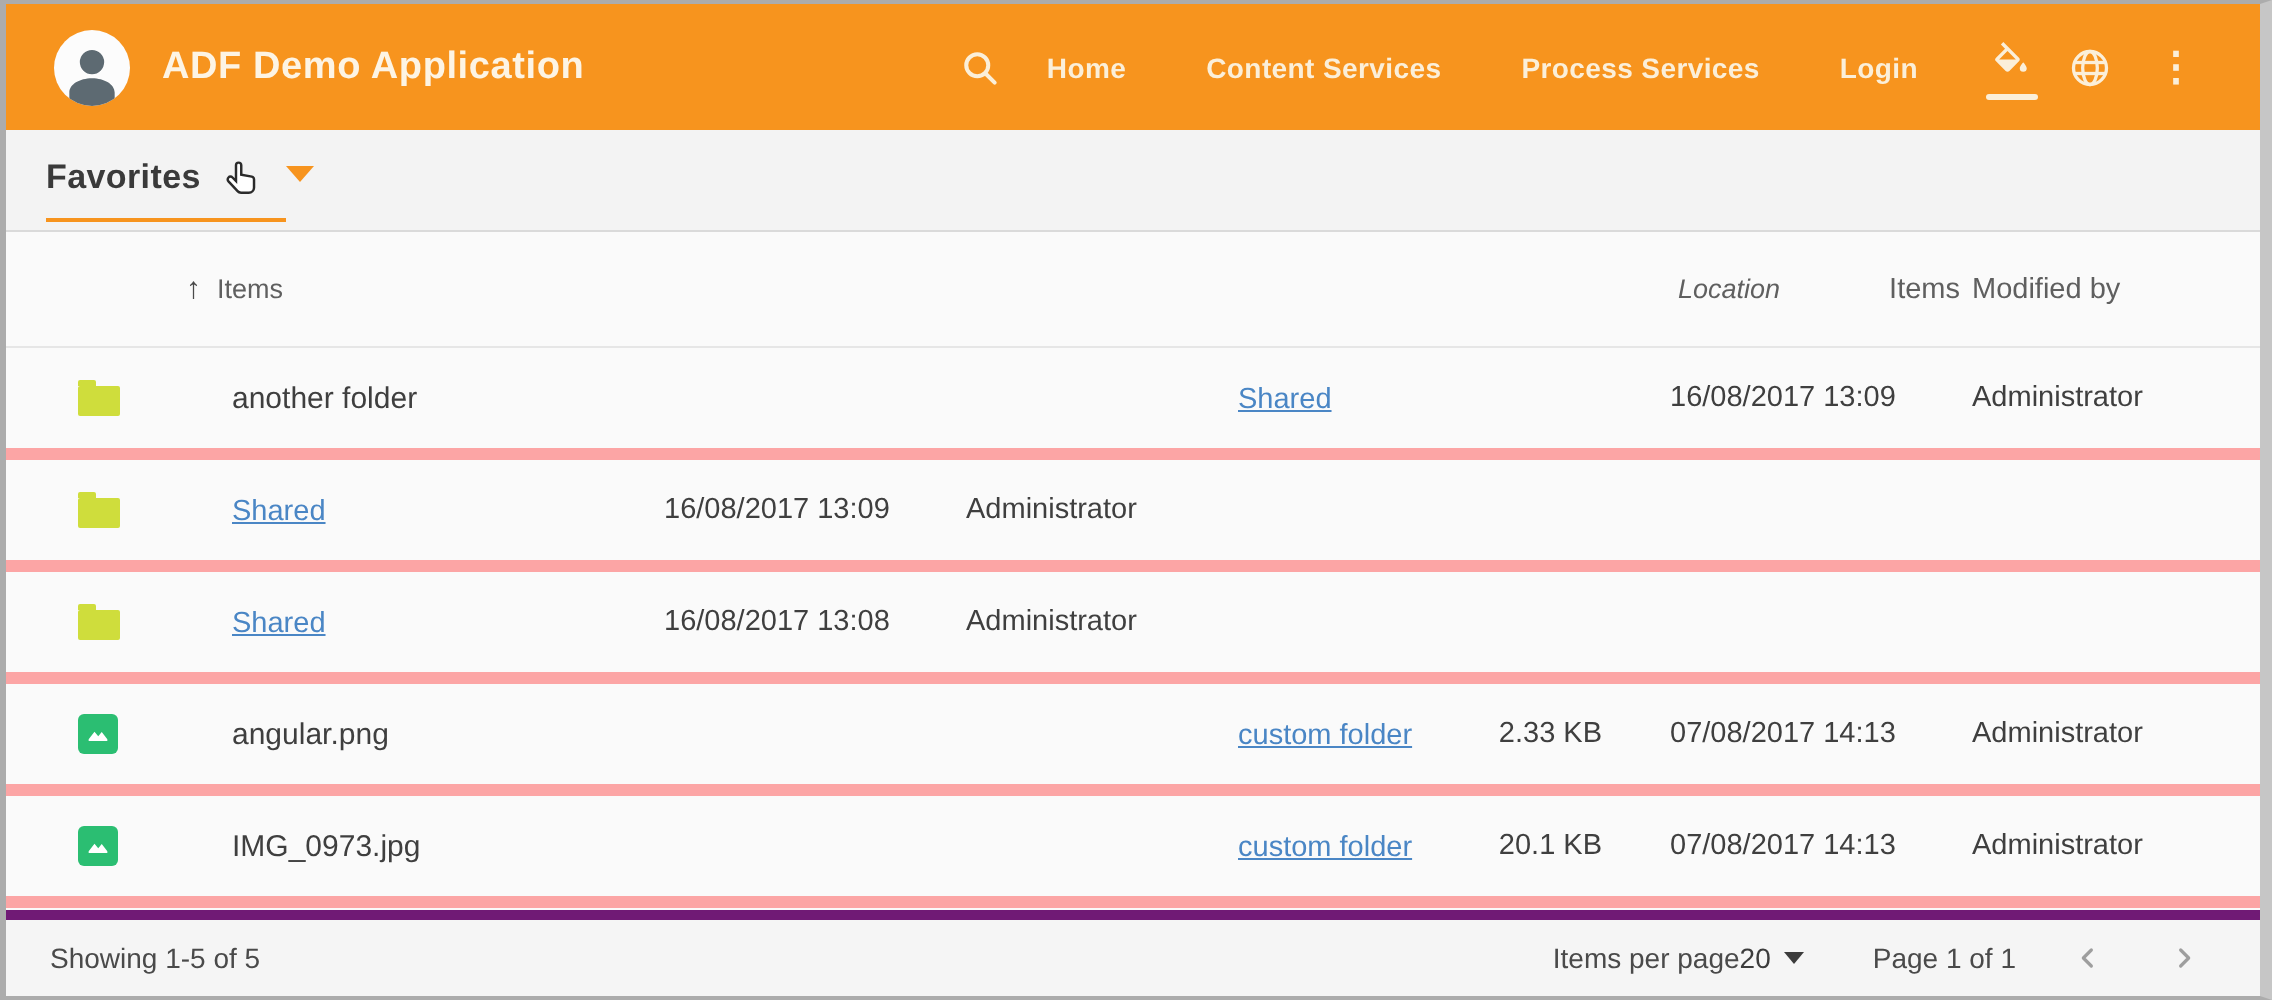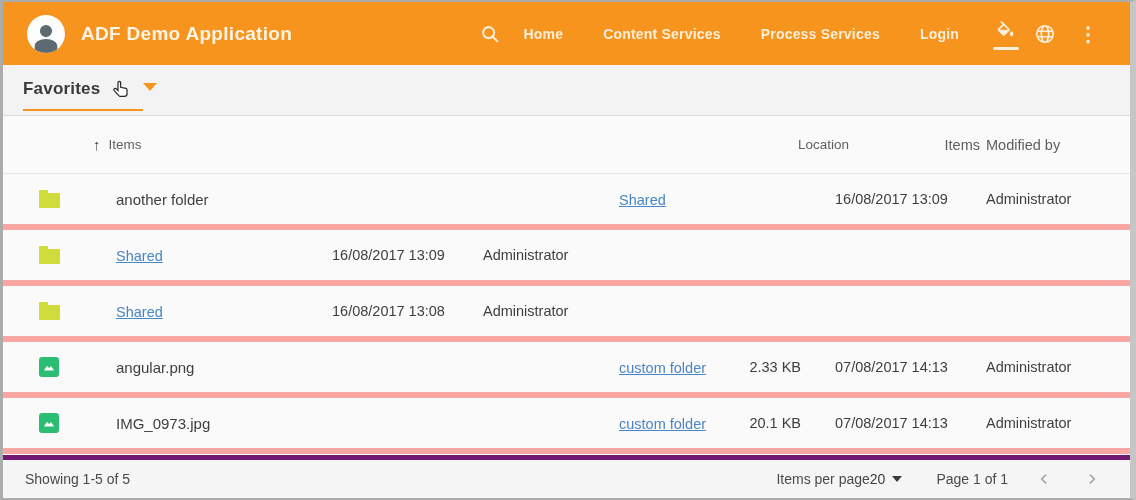--- a/index.html
+++ b/index.html
@@ -49,21 +49,21 @@
   
   .table { flex:1; background:#FAFAFA; border-top:1px solid #DADADA; display:flex; flex-direction:column; }
   .trow { display:flex; align-items:center; padding:0 24px 0 36px; }
   .thead { height:58px; border-bottom:1px solid #E6E6E6; color:#5F5F5F; font-size:13.5px; }
   .thead .hcell { cursor:pointer; }
   .row { height:56px; border-bottom:6px solid #fca5a5; color:#3F3F3F; font-size:15px; }
   .col-icon { width:77px; }
   .thead .col-icon { width:54px; }
   .col-name { flex:1; display:flex; align-items:center; gap:8px; }
   .col-location { width:100px; }
-  .thead .col-location { padding-right:8px; }
+  .thead .col-location { text-align:right; padding-right:8px;font-style:italic; }
   .col-size { width:88px; text-align:right; padding-right:6px; font-size:14.5px; }
   .col-modified { width:151px; margin-left:28px; font-size:14.5px; }
   .col-modifiedby { flex:1; max-width:120px; font-size:14.5px; }
   .sort-arrow { font-size:15px; color:#4a4a4a; }
   .link { color:#4A86C5; text-decoration:underline; font-size:14.5px; cursor:pointer; }
   .icon-folder, .icon-image { display:none; }
   .type-folder .icon-folder {
     display:block; width:21px; height:15px; background:#CFDD3C; border-radius:1px;
     position:relative; margin-top:3px;
   }

